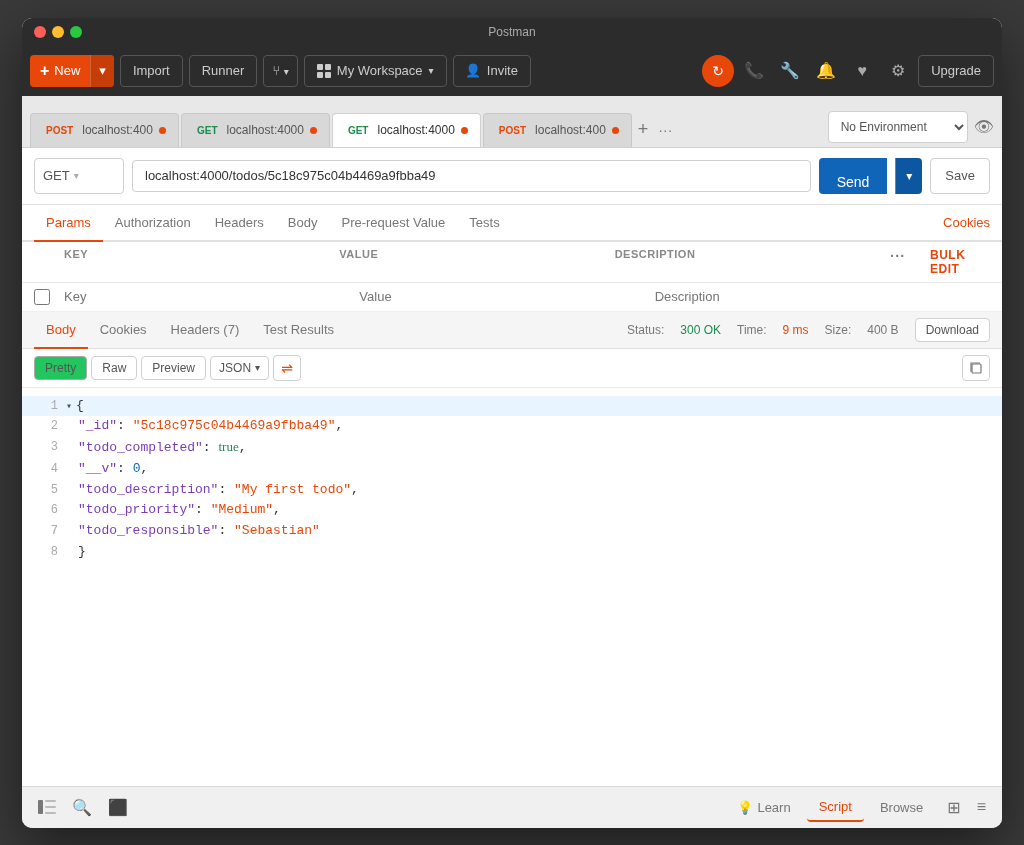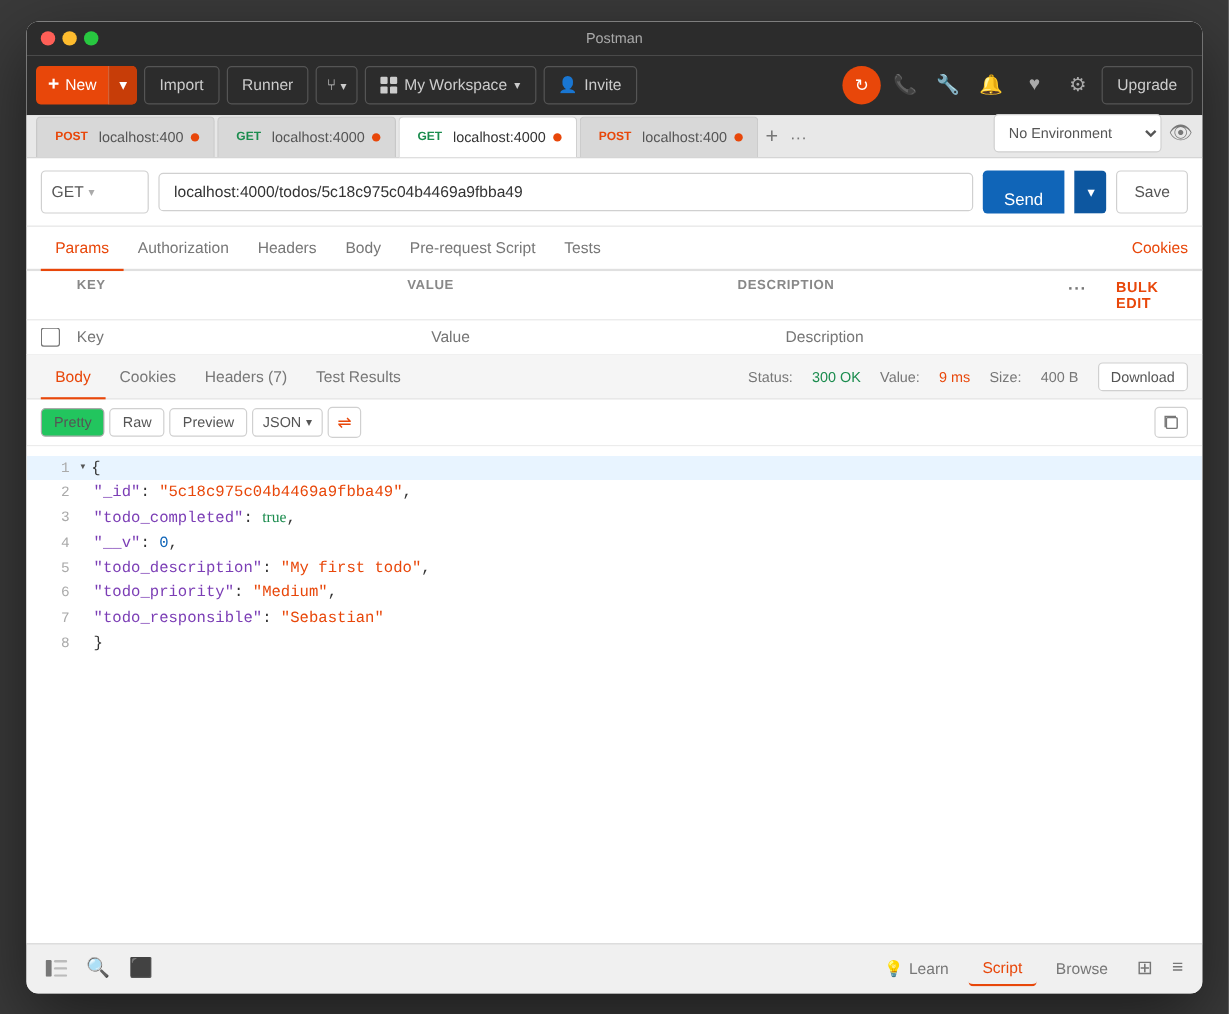--- a/index.html
+++ b/index.html
@@ -161,21 +161,21 @@
       border: 1px solid #555;
       border-radius: 4px;
       height: 32px;
       padding: 0 12px;
       cursor: pointer;
       font-size: 13px;
     }
     
     .tabs-bar {
       background: #e8e8e8;
-      height: 36px;
+      height: 52px;
       display: flex;
       align-items: flex-end;
       padding: 0 8px;
       gap: 2px;
       flex-shrink: 0;
       border-bottom: 1px solid #d0d0d0;
     }
     .tab {
       height: 34px;
       padding: 0 12px;
@@ -675,21 +675,21 @@
     <button class="send-btn">Send</button>
     <button class="send-arrow">▾</button>
     <button class="save-btn">Save</button>
   </div>
 
   <div class="request-tabs">
     <div class="req-tab active">Params</div>
     <div class="req-tab">Authorization</div>
     <div class="req-tab">Headers</div>
     <div class="req-tab">Body</div>
-    <div class="req-tab">Pre-request Script</div>
+    <div class="req-tab">Pre-request Value</div>
     <div class="req-tab">Tests</div>
     <div class="cookies-link">Cookies</div>
   </div>
 
   <div class="params-table">
     <div class="params-header">
       <span></span>
       <span>KEY</span>
       <span>VALUE</span>
       <span>DESCRIPTION</span>
@@ -707,21 +707,21 @@
   <div class="main-content">
 
     <div class="response-tabs">
       <div class="res-tab active">Body</div>
       <div class="res-tab">Cookies</div>
       <div class="res-tab">Headers (7)</div>
       <div class="res-tab">Test Results</div>
       <div class="res-status">
         <span style="color:#777;">Status: </span>
         <span class="status-ok">300 OK</span>
-        <span style="color:#777;">Value: </span>
+        <span style="color:#777;">Time: </span>
         <span class="status-val">9 ms</span>
         <span style="color:#777;">Size: </span>
         <span style="color:#777;">400 B</span>
         <button class="download-btn">Download</button>
       </div>
     </div>
 
     <div class="response-body">
       <div class="response-toolbar">
         <button class="res-format-btn active">Pretty</button>

